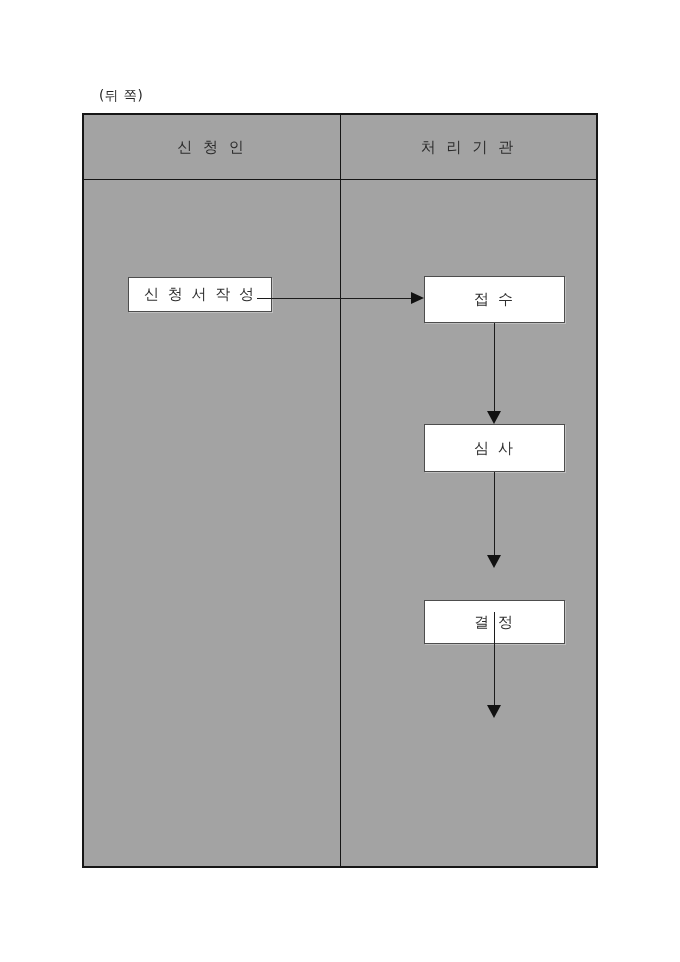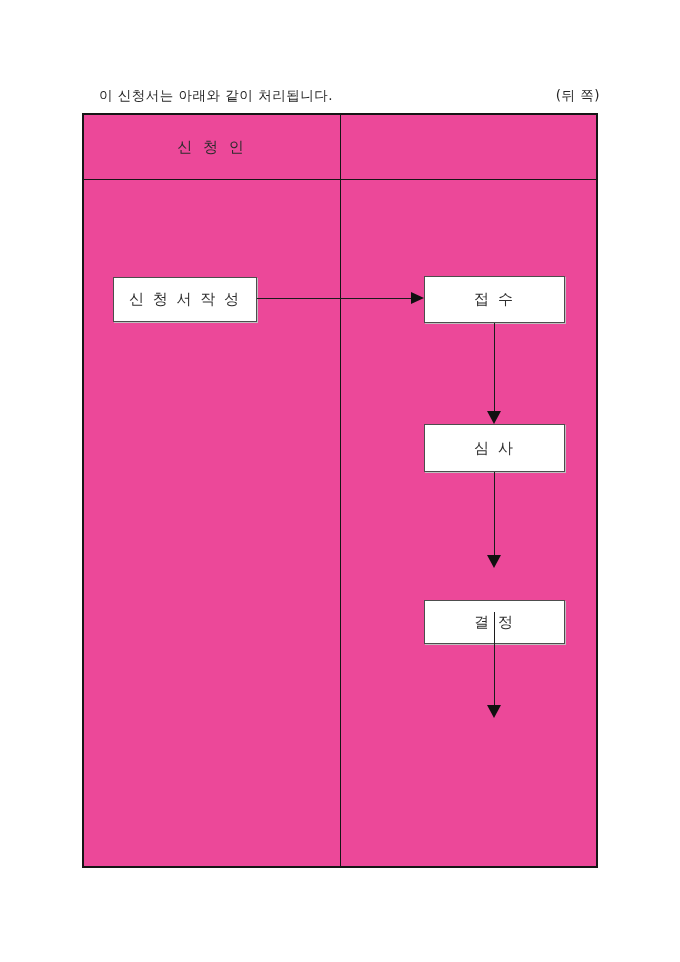--- a/index.html
+++ b/index.html
@@ -33,21 +33,21 @@
 
   
   .tbl {
     position: absolute;
     left: 82px;
     top: 113px;
     width: 516px;
     height: 755px;
     border: 2px solid #161616;
     box-sizing: border-box;
-    background: #ec4899;
+    background: #a3a3a3;
   }
   .tbl-header {
     display: flex;
     height: 65px;
     border-bottom: 1px solid #161616;
     box-sizing: border-box;
   }
   .hcell {
     display: flex;
     align-items: center;
@@ -79,21 +79,21 @@
     border: 1px solid #4d4d4d;
     background: #ffffff;
     display: flex;
     align-items: center;
     justify-content: center;
     font-size: 15px;
     letter-spacing: 2px;
     color: #2e2e2e;
     box-shadow: 1px 1px 0 #bfbfbf;
   }
-  .step-write    { left: 113px; top: 277px; width: 144px; height: 45px; }
+  .step-write    { left: 128px; top: 277px; width: 144px; height: 35px; }
   .step-receipt  { left: 424px; top: 276px; width: 141px; height: 47px; }
   .step-review   { left: 424px; top: 424px; width: 141px; height: 48px; }
   .step-decision { left: 424px; top: 600px; width: 141px; height: 44px; }
   .step-notice   { left: 424px; top: 719px; width: 141px; height: 47px; }
 
   
   .line { position: absolute; background: #1c1c1c; }
   .hline1 { left: 257px; top: 298px; width: 155px; height: 1px; }
   .vline1 { left: 494px; top: 323px; width: 1px; height: 88px; }
   .vline2 { left: 494px; top: 472px; width: 1px; height: 84px; }
@@ -114,27 +114,27 @@
   .hd1 { left: 487px; top: 411px; }
   .hd2 { left: 487px; top: 555px; }
   .hd3 { left: 487px; top: 705px; }
 </style>
 </head>
 <body>
 
 <div class="page">
 
   <div class="caption">
-    <span>이 신청서는 아래와 같이 처리됩니다.</span>
     <span>(뒤 쪽)</span>
   </div>
 
   <div class="tbl">
     <div class="tbl-header">
       <div class="hcell left">신 청 인</div>
+      <div class="hcell right">처 리 기 관</div>
     </div>
     <div class="tbl-body">
       <div class="vdiv"></div>
     </div>
   </div>
 
   <div class="step step-write">신 청 서 작 성</div>
   <div class="step step-review">심 사</div>
   <div class="step step-receipt">접 수</div>
   <div class="step step-decision">결 정</div>

